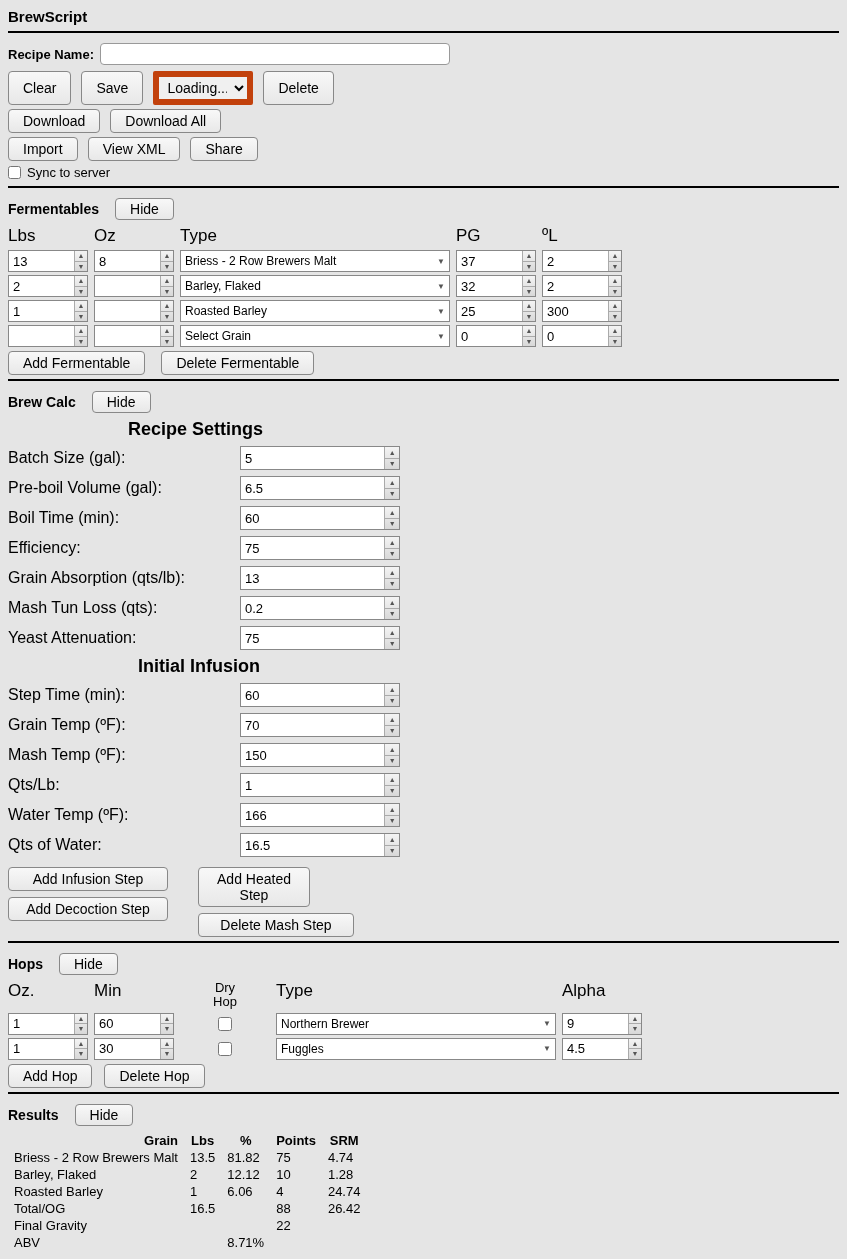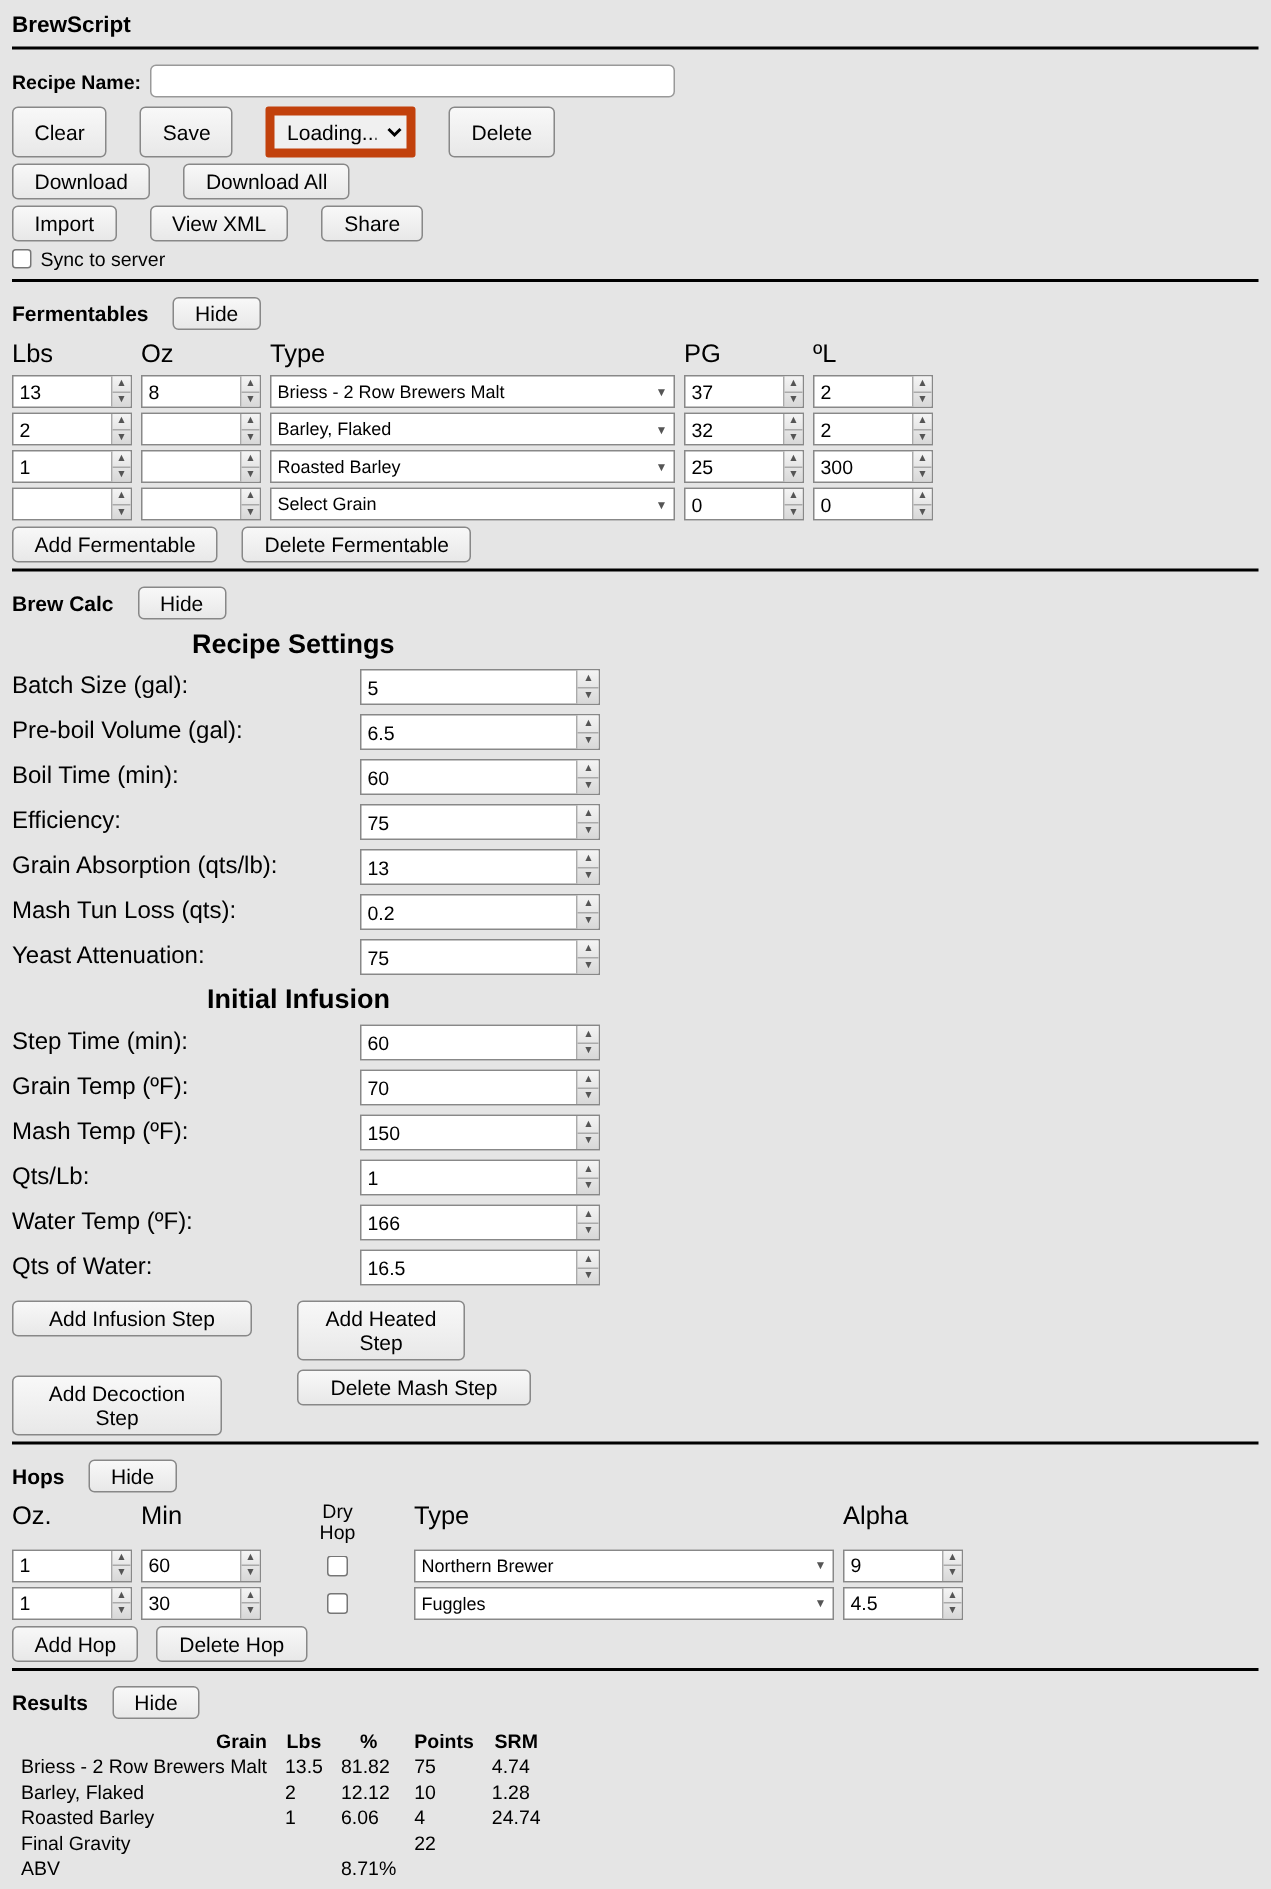--- a/index.html
+++ b/index.html
@@ -42,21 +42,21 @@
     cursor: pointer;
   }
   select.loading {
     font-size: 14px;
     padding: 2px 4px;
     border: 6px solid #c2410c;
     border-radius: 2px;
     background: #f0f0f0;
     width: 100px;
   }
-  .btnrow { display:flex; gap:22px; margin-bottom:4px; flex-wrap:wrap; }
+  .btnrow { display:flex; gap:10px; margin-bottom:4px; flex-wrap:wrap; }
   .section-head {
     display:flex;
     align-items:center;
     gap:16px;
     margin: 8px 0 6px 0;
   }
   .section-head .slabel { font-weight: bold; font-size: 14px; }
   .section-head button { padding: 2px 14px; }
 
   
@@ -467,21 +467,21 @@
           <div>▲</div>
           <div>▼</div>
         </div>
   </div>
   </div>
   </div>
 
 <div style="display:flex; gap:30px; margin-top:10px;">
   <div style="display:flex; flex-direction:column; gap:6px;">
     <button style="width:160px;">Add Infusion Step</button>
-    <button style="width:140px;margin-top:20px;">Add Decoction Step</button>
+    <button style="width:160px;">Add Decoction Step</button>
   </div>
   <div style="display:flex; flex-direction:column; gap:6px;">
     <button style="width:112px;">Add Heated Step</button>
     <button style="width:156px;">Delete Mash Step</button>
   </div>
 </div>
 <hr>
 
 <div class="section-head">
   <span class="slabel">Hops</span>
@@ -593,20 +593,27 @@
     <td>1.28</td>
   </tr>
   <tr>
     <td class="r">Roasted Barley</td>
     <td>1</td>
     <td>6.06</td>
     <td>4</td>
     <td>24.74</td>
   </tr>
   <tr>
+    <td class="r">Total/OG</td>
+    <td>16.5</td>
+    <td></td>
+    <td>88</td>
+    <td>26.42</td>
+  </tr>
+  <tr>
     <td class="r">Final Gravity</td>
     <td></td>
     <td></td>
     <td>22</td>
     <td></td>
   </tr>
   <tr>
     <td class="r">ABV</td>
     <td></td>
     <td>8.71%</td>

